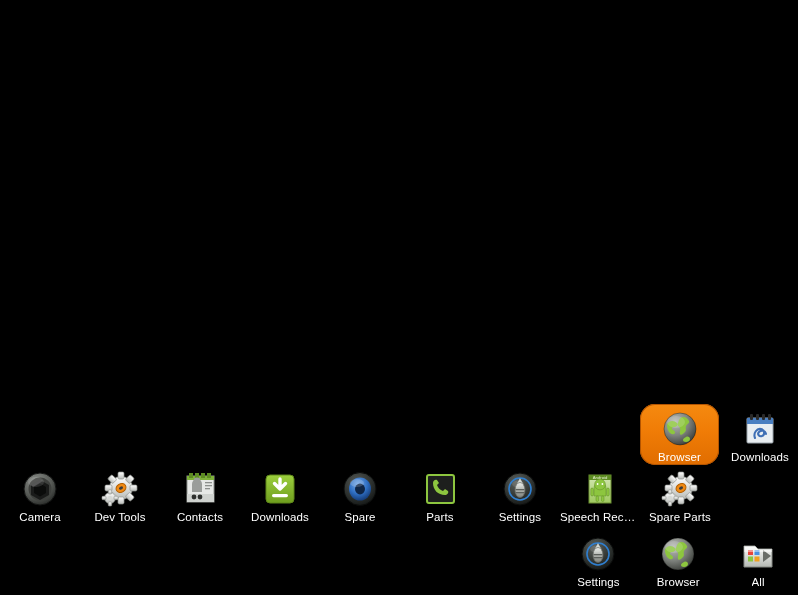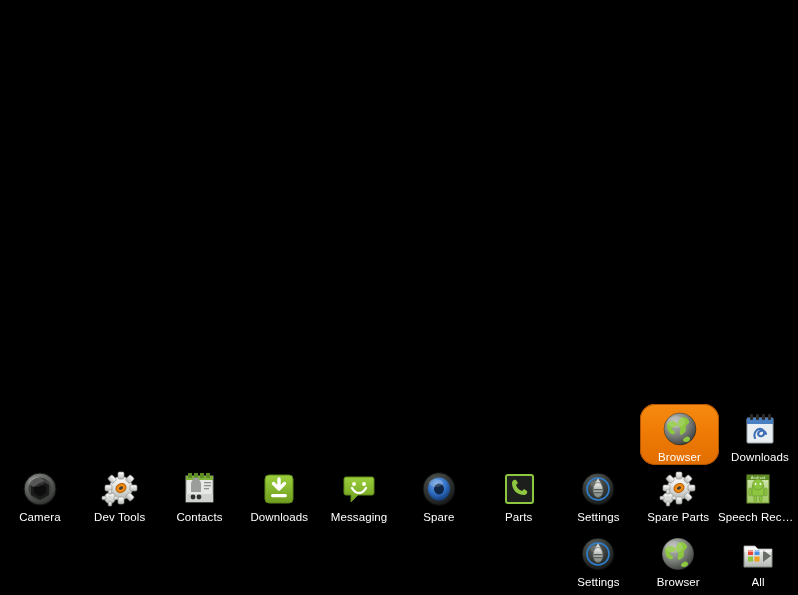--- a/index.html
+++ b/index.html
@@ -232,39 +232,20 @@
               </defs>
             <rect x="7" y="7" width="28" height="28" rx="4" fill="url(#dl1)" stroke="#5e8718" stroke-width="1"></rect>
             <path d="M21 11v10m0 0l-5.5-5.5M21 21l5.5-5.5" fill="none" stroke="#ffffff" stroke-width="3.4" stroke-linecap="round" stroke-linejoin="round"></path>
             <rect x="13" y="26" width="16" height="3.2" rx="1.6" fill="#ffffff"></rect>
           </svg>
         </span>
         <span class="app-label">Downloads</span>
       </div>
     </div>
 
-    <div class="app-cell">
-      <div class="app-tile">
-        <span class="icon-box">
-          <svg viewBox="0 0 42 42">
-            <defs>
-                <linearGradient id="ms1" x1="0" y1="0" x2="0" y2="1">
-              <stop offset="0%" stop-color="#9ccf3e"></stop>
-                  <stop offset="100%" stop-color="#6f9e1e"></stop>
-                </linearGradient>
-              </defs>
-            <path d="M8 9h26a2 2 0 0 1 2 2v14a2 2 0 0 1-2 2H20l-7 7v-7H8a2 2 0 0 1-2-2V11a2 2 0 0 1 2-2z" fill="url(#ms1)" stroke="#5e8718" stroke-width="1"></path>
-            <circle cx="16" cy="16" r="1.9" fill="#ffffff"></circle>
-            <circle cx="26" cy="16" r="1.9" fill="#ffffff"></circle>
-            <path d="M14 20c2 3.4 5 5 7 5s5-1.6 7-5" fill="none" stroke="#ffffff" stroke-width="2.4" stroke-linecap="round"></path>
-          </svg>
-        </span>
-        <span class="app-label">Messaging</span>
-      </div>
-    </div>
 
     <div class="app-cell">
       <div class="app-tile">
         <span class="icon-box">
           <svg viewBox="0 0 42 42">
             <defs>
               <radialGradient id="sp1" cx="40%" cy="30%" r="80%">
                 <stop offset="0%" stop-color="#555a57"></stop>
                   <stop offset="70%" stop-color="#242826"></stop>
                 <stop offset="100%" stop-color="#0d0f0e"></stop>
@@ -315,20 +296,49 @@
             <circle cx="21" cy="21" r="16" fill="url(#st1)" stroke="#0a0b0a" stroke-width="1"></circle>
             <circle cx="21" cy="21" r="11" fill="none" stroke="#2f7fd0" stroke-width="1.6"></circle>
             <path d="M21 10l3.4 6.5h-6.8z" fill="#cfd5d0"></path>
             <ellipse cx="21" cy="22" rx="5" ry="7.5" fill="url(#st2)" stroke="#636763" stroke-width=".8"></ellipse>
             <rect x="16.5" y="21" width="9" height="1.3" fill="#5c605c"></rect>
             <rect x="16.5" y="24" width="9" height="1.3" fill="#5c605c"></rect>
             <ellipse cx="19" cy="16" rx="6" ry="3.5" fill="rgba(255,255,255,.12)"></ellipse>
           </svg>
         </span>
         <span class="app-label">Settings</span>
+      </div>
+    </div>
+
+    <div class="app-cell">
+      <div class="app-tile">
+        <span class="icon-box">
+          <svg viewBox="0 0 42 42">
+            <defs>
+                <linearGradient id="an1" x1="0" y1="0" x2="0" y2="1">
+              <stop offset="0%" stop-color="#d6e8b6"></stop>
+                  <stop offset="100%" stop-color="#9ec95e"></stop>
+                </linearGradient>
+              </defs>
+            <rect x="10" y="7" width="22" height="28" fill="url(#an1)" stroke="#6d8f33" stroke-width="1"></rect>
+            <rect x="10" y="7" width="22" height="5" fill="#5d8c22"></rect>
+            <text x="21" y="11.4" font-family="Liberation Sans, sans-serif" font-size="4.2" fill="#e8f3d2" text-anchor="middle">Android</text>
+            <g fill="#8dc63f" stroke="#5f8a26" stroke-width=".5">
+              <path d="M15 20a6 6 0 0 1 12 0v8H15z"></path>
+              <circle cx="21" cy="16.5" r="5.4"></circle>
+              <rect x="11.8" y="20" width="2.6" height="8" rx="1.3"></rect>
+              <rect x="27.6" y="20" width="2.6" height="8" rx="1.3"></rect>
+              <rect x="17" y="28" width="2.6" height="5.5" rx="1.3"></rect>
+              <rect x="22.4" y="28" width="2.6" height="5.5" rx="1.3"></rect>
+            </g>
+            <circle cx="18.6" cy="16" r=".9" fill="#ffffff"></circle>
+            <circle cx="23.4" cy="16" r=".9" fill="#ffffff"></circle>
+          </svg>
+        </span>
+        <span class="app-label">Speech Reco...</span>
       </div>
     </div>
 
     <div class="app-cell">
       <div class="app-tile">
         <span class="icon-box">
           <svg viewBox="0 0 42 42">
             <g transform="translate(22,20)">
               <g fill="url(#gr1)" stroke="#8d908c" stroke-width=".7">
                 <circle r="11.5"></circle>
@@ -351,49 +361,20 @@
               <rect x="-8" y="-1.7" width="4" height="3.4" rx=".8"></rect>
               <rect x="4" y="-1.7" width="4" height="3.4" rx=".8"></rect>
             </g>
             <circle cx="11" cy="30" r="2.2" fill="#d6d9d5"></circle>
           </svg>
         </span>
         <span class="app-label">Spare Parts</span>
       </div>
     </div>
 
-    <div class="app-cell">
-      <div class="app-tile">
-        <span class="icon-box">
-          <svg viewBox="0 0 42 42">
-            <defs>
-                <linearGradient id="an1" x1="0" y1="0" x2="0" y2="1">
-              <stop offset="0%" stop-color="#d6e8b6"></stop>
-                  <stop offset="100%" stop-color="#9ec95e"></stop>
-                </linearGradient>
-              </defs>
-            <rect x="10" y="7" width="22" height="28" fill="url(#an1)" stroke="#6d8f33" stroke-width="1"></rect>
-            <rect x="10" y="7" width="22" height="5" fill="#5d8c22"></rect>
-            <text x="21" y="11.4" font-family="Liberation Sans, sans-serif" font-size="4.2" fill="#e8f3d2" text-anchor="middle">Android</text>
-            <g fill="#8dc63f" stroke="#5f8a26" stroke-width=".5">
-              <path d="M15 20a6 6 0 0 1 12 0v8H15z"></path>
-              <circle cx="21" cy="16.5" r="5.4"></circle>
-              <rect x="11.8" y="20" width="2.6" height="8" rx="1.3"></rect>
-              <rect x="27.6" y="20" width="2.6" height="8" rx="1.3"></rect>
-              <rect x="17" y="28" width="2.6" height="5.5" rx="1.3"></rect>
-              <rect x="22.4" y="28" width="2.6" height="5.5" rx="1.3"></rect>
-            </g>
-            <circle cx="18.6" cy="16" r=".9" fill="#ffffff"></circle>
-            <circle cx="23.4" cy="16" r=".9" fill="#ffffff"></circle>
-          </svg>
-        </span>
-        <span class="app-label">Speech Reco...</span>
-      </div>
-    </div>
-
   </div>
 
   <div class="app-row" id="app-row-2">
 
     <div class="app-cell empty-cell"></div>
     <div class="app-cell empty-cell"></div>
     <div class="app-cell empty-cell"></div>
     <div class="app-cell empty-cell"></div>
     <div class="app-cell empty-cell"></div>
     <div class="app-cell empty-cell"></div>

